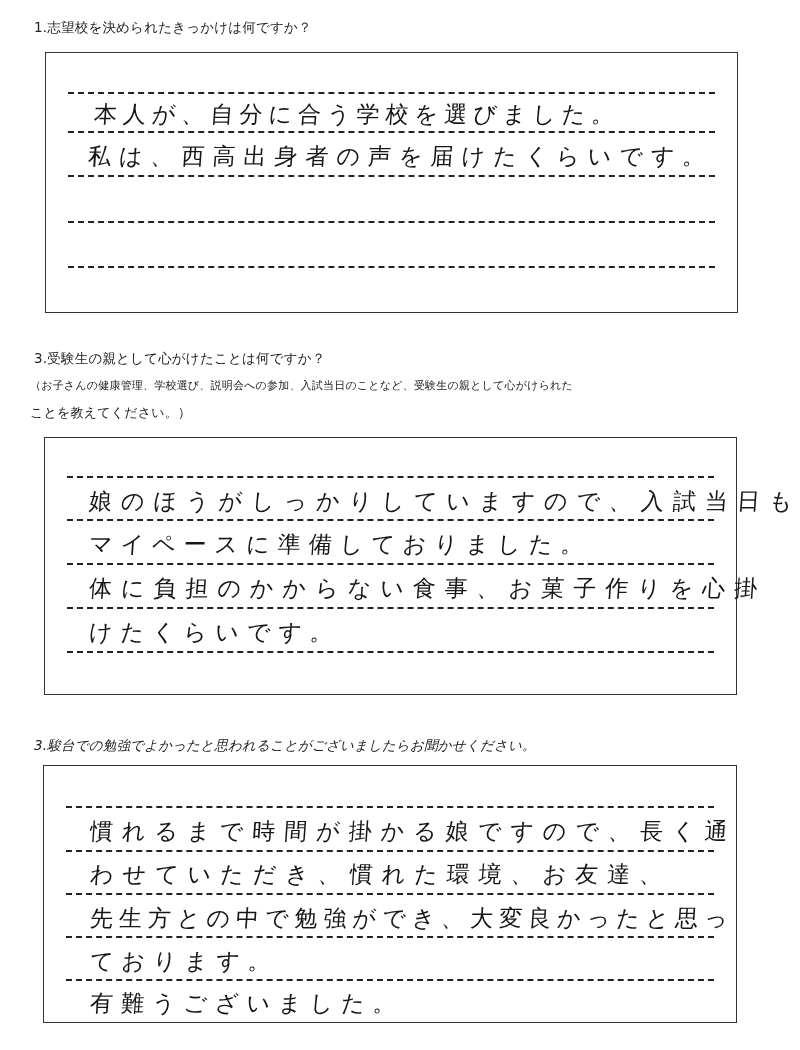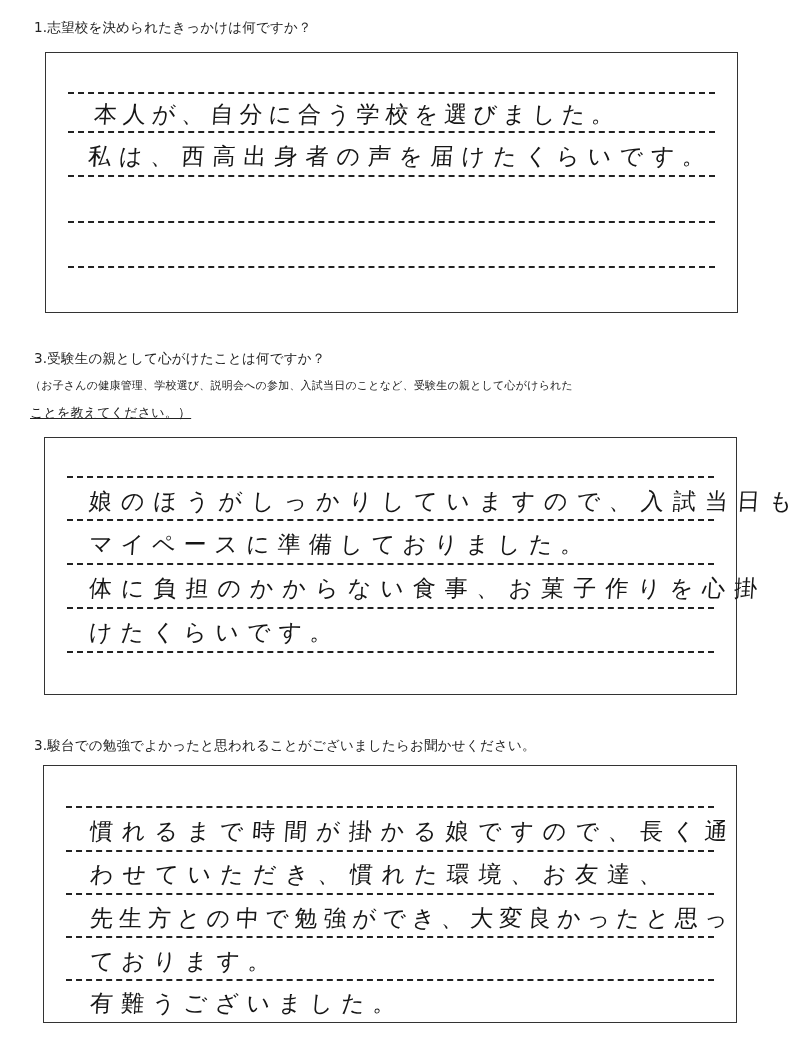--- a/index.html
+++ b/index.html
@@ -60,35 +60,35 @@
   <div class="hand" style="top:88px; left:42px; letter-spacing:8px;">私は、西高出身者の声を届けたくらいです。</div>
   <div class="dash" style="top:122px;"></div>
   <div class="hand" style="top:132px;"></div>
   <div class="dash" style="top:168px;"></div>
   <div class="hand" style="top:178px;"></div>
   <div class="dash" style="top:213px;"></div>
 </div>
 
 <div class="question" style="left:34px; top:347px;">3.受験生の親として心がけたことは何ですか？</div>
 <div class="question" style="left:30px; top:374px; font-size:11px;">（お子さんの健康管理、学校選び、説明会への参加、入試当日のことなど、受験生の親として心がけられた</div>
-<div class="question" style="left:30px; top:401px; font-size:13px;text-decoration:underline;">ことを教えてください。）</div>
+<div class="question" style="left:30px; top:401px; font-size:13px;">ことを教えてください。）</div>
 
 <div class="answer-box" style="left:44px; top:437px; width:693px; height:258px;">
   <div class="dash" style="top:38px;"></div>
   <div class="hand" style="top:48px; left:44px; letter-spacing:9px;">娘のほうがしっかりしていますので、入試当日も</div>
   <div class="dash" style="top:81px;"></div>
   <div class="hand" style="top:91px; left:44px; letter-spacing:8px;">マイペースに準備しておりました。</div>
   <div class="dash" style="top:125px;"></div>
   <div class="hand" style="top:135px; left:44px; letter-spacing:9px;">体に負担のかからない食事、お菓子作りを心掛</div>
   <div class="dash" style="top:169px;"></div>
   <div class="hand" style="top:179px; left:44px; letter-spacing:8px;">けたくらいです。</div>
   <div class="dash" style="top:213px;"></div>
 </div>
 
-<div class="question" style="left:34px; top:734px;">3.駿台での勉強でよかったと思われることがございましたらお聞かせください。</div>
+<div class="question" style="left:34px; top:734px;font-style:italic;">3.駿台での勉強でよかったと思われることがございましたらお聞かせください。</div>
 
 <div class="answer-box" style="left:43px; top:765px; width:694px; height:258px;">
   <div class="dash" style="top:40px;"></div>
   <div class="hand" style="top:50px; left:46px; letter-spacing:9px;">慣れるまで時間が掛かる娘ですので、長く通</div>
   <div class="dash" style="top:84px;"></div>
   <div class="hand" style="top:93px; left:46px; letter-spacing:9px;">わせていただき、慣れた環境、お友達、</div>
   <div class="dash" style="top:127px;"></div>
   <div class="hand" style="top:137px; left:46px; letter-spacing:6px;">先生方との中で勉強ができ、大変良かったと思っ</div>
   <div class="dash" style="top:170px;"></div>
   <div class="hand" style="top:180px; left:46px; letter-spacing:8px;">ております。</div>

